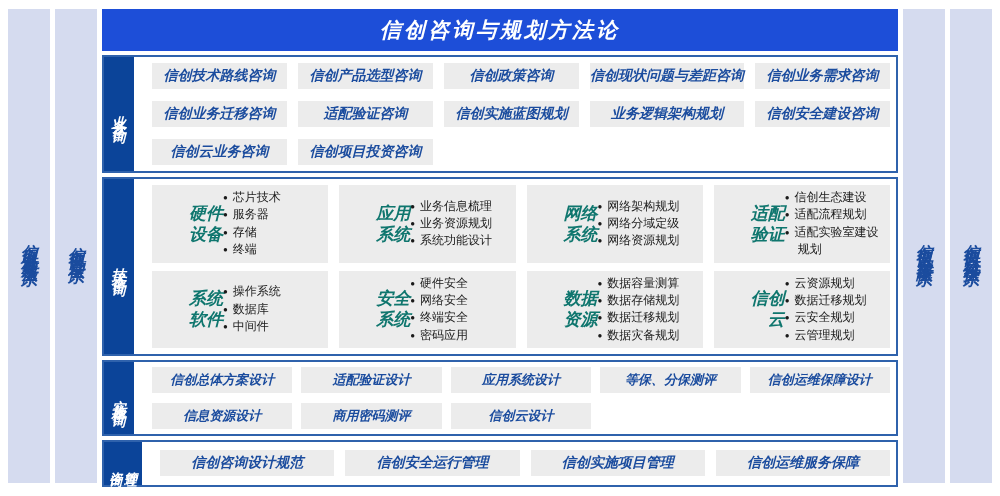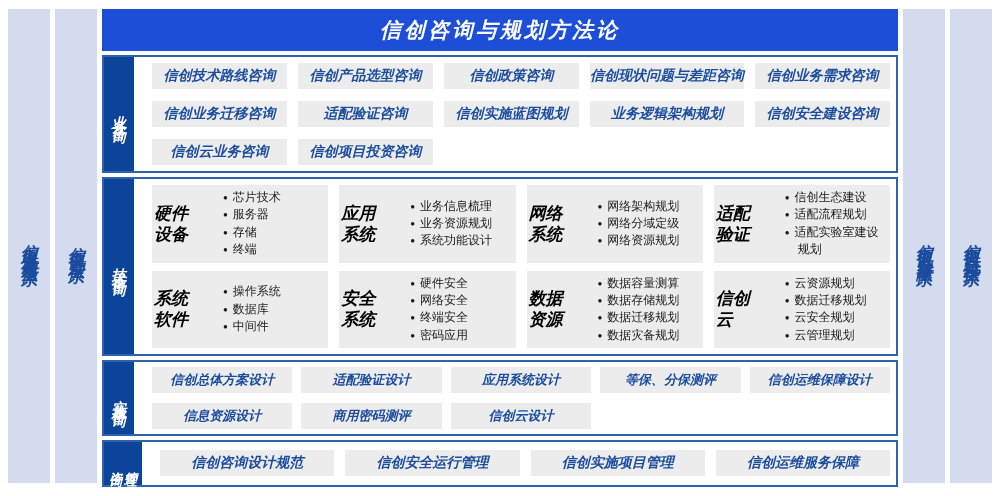--- a/index.html
+++ b/index.html
@@ -55,21 +55,21 @@
   .sec2{flex:0 0 174px;}
   .sec2 .sec-content{
     grid-template-columns:repeat(4,1fr);grid-auto-rows:1fr;
     gap:8px 11px;padding:6px 6px 6px 18px;
   }
   .cell{
     background:#ececec;display:flex;align-items:center;
     padding:4px 2px;box-sizing:border-box;min-width:0;
   }
   .cell-name{
-    flex:0 0 40%;text-align:left;color:#000000;
+    flex:0 0 40%;text-align:right;color:#0f766e;
     font-weight:bold;font-style:italic;font-size:17px;line-height:1.25;
   }
   .cell-name span{display:block;}
   .bullets{
     flex:1;list-style:none;margin:0;padding:0 2px 0 0;
     color:#1a1a1a;font-size:12px;line-height:1.45;
   }
   .bullets li{padding-left:13px;text-indent:-13px;}
   .bullets li::before{content:"●";font-size:8px;margin-right:5px;position:relative;top:-1px;}
   

